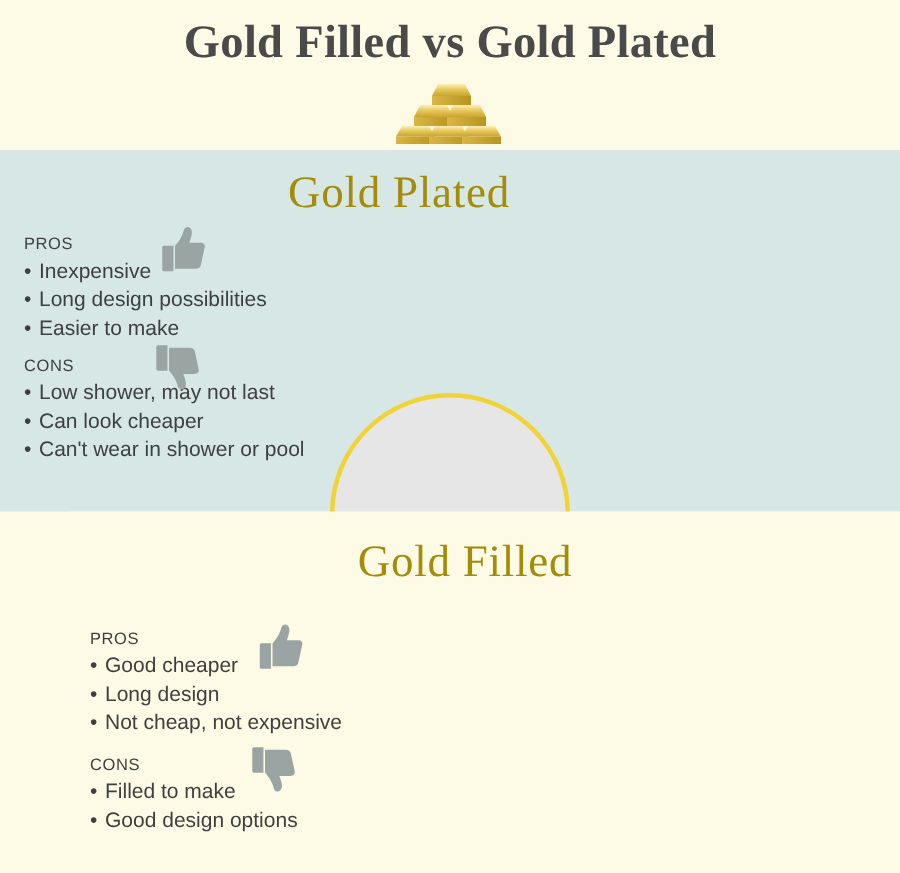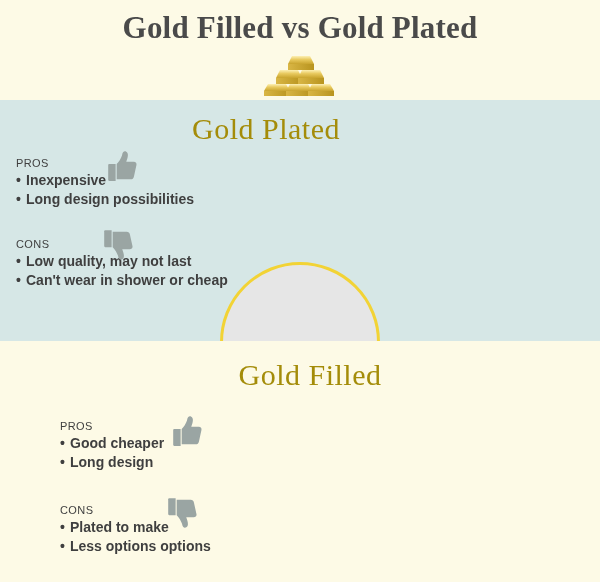--- a/index.html
+++ b/index.html
@@ -100,21 +100,20 @@
     list-style: none;
     margin: 0;
     padding: 0;
   }
   .list-items li {
     font-size: 14px;
     color: #3f3f3f;
     line-height: 19px;
     white-space: nowrap;
     font-family: "Liberation Sans", sans-serif;
-    font-weight: bold;
   }
   .list-items li::before {
     content: "\2022";
     display: inline-block;
     width: 10px;
     color: #3f3f3f;
   }
 
   
   .thumb-icon {
@@ -206,32 +205,34 @@
 
   <div class="listblock plated-pros">
     <div class="list-heading">PROS</div>
     <svg class="thumb-icon" viewBox="0 0 32 32">
       <path d="M4 14 h6 v16 H4 a1 1 0 0 1 -1 -1 V15 a1 1 0 0 1 1 -1 z" fill="#9aa5a3"></path>
       <path d="M11 14 C13 12 15 9 16 6 C16.5 3 18 1.5 20 2.5 C22 3.5 21.8 6.5 21 9 L20 12 h7 c2 0 3 1.3 2.6 3 l-2.4 11 c-0.3 1.6 -1.4 2.4 -3 2.4 H11 z" fill="#9aa5a3"></path>
     </svg>
     <ul class="list-items">
       <li>Inexpensive</li>
       <li>Long design possibilities</li>
+      <li>Easier to make</li>
     </ul>
   </div>
 
   <div class="listblock plated-cons">
     <div class="list-heading">CONS</div>
     <svg class="thumb-icon" viewBox="0 0 32 32">
       <path d="M4 2 h6 v16 H4 a1 1 0 0 1 -1 -1 V3 a1 1 0 0 1 1 -1 z" fill="#9aa5a3"></path>
       <path d="M11 18 C13 20 15 23 16 26 C16.5 29 18 30.5 20 29.5 C22 28.5 21.8 25.5 21 23 L20 20 h7 c2 0 3 -1.3 2.6 -3 l-2.4 -11 c-0.3 -1.6 -1.4 -2.4 -3 -2.4 H11 z" fill="#9aa5a3"></path>
     </svg>
     <ul class="list-items">
-      <li>Low quality, may not last</li>
-      <li>Can't wear in shower or cheap</li>
+      <li>Low shower, may not last</li>
+      <li>Can look cheaper</li>
+      <li>Can't wear in shower or pool</li>
     </ul>
   </div>
 
   <div class="ring ring-plated">
     <div class="ring-label">0.05% or less</div>
     <div class="ring-arrow">↓</div>
   </div>
 </div>
 
 <div class="section section-filled">
@@ -240,28 +241,29 @@
 
   <div class="listblock filled-pros">
     <div class="list-heading">PROS</div>
     <svg class="thumb-icon" viewBox="0 0 32 32">
       <path d="M4 14 h6 v16 H4 a1 1 0 0 1 -1 -1 V15 a1 1 0 0 1 1 -1 z" fill="#9aa5a3"></path>
       <path d="M11 14 C13 12 15 9 16 6 C16.5 3 18 1.5 20 2.5 C22 3.5 21.8 6.5 21 9 L20 12 h7 c2 0 3 1.3 2.6 3 l-2.4 11 c-0.3 1.6 -1.4 2.4 -3 2.4 H11 z" fill="#9aa5a3"></path>
     </svg>
     <ul class="list-items">
       <li>Good cheaper</li>
       <li>Long design</li>
+      <li>Not cheap, not expensive</li>
     </ul>
   </div>
 
   <div class="listblock filled-cons">
     <div class="list-heading">CONS</div>
     <svg class="thumb-icon" viewBox="0 0 32 32">
       <path d="M4 2 h6 v16 H4 a1 1 0 0 1 -1 -1 V3 a1 1 0 0 1 1 -1 z" fill="#9aa5a3"></path>
       <path d="M11 18 C13 20 15 23 16 26 C16.5 29 18 30.5 20 29.5 C22 28.5 21.8 25.5 21 23 L20 20 h7 c2 0 3 -1.3 2.6 -3 l-2.4 -11 c-0.3 -1.6 -1.4 -2.4 -3 -2.4 H11 z" fill="#9aa5a3"></path>
     </svg>
     <ul class="list-items">
-      <li>Plated to make</li>
-      <li>Less options options</li>
+      <li>Filled to make</li>
+      <li>Good design options</li>
     </ul>
   </div>
 
 </div>
 
 </body></html>

